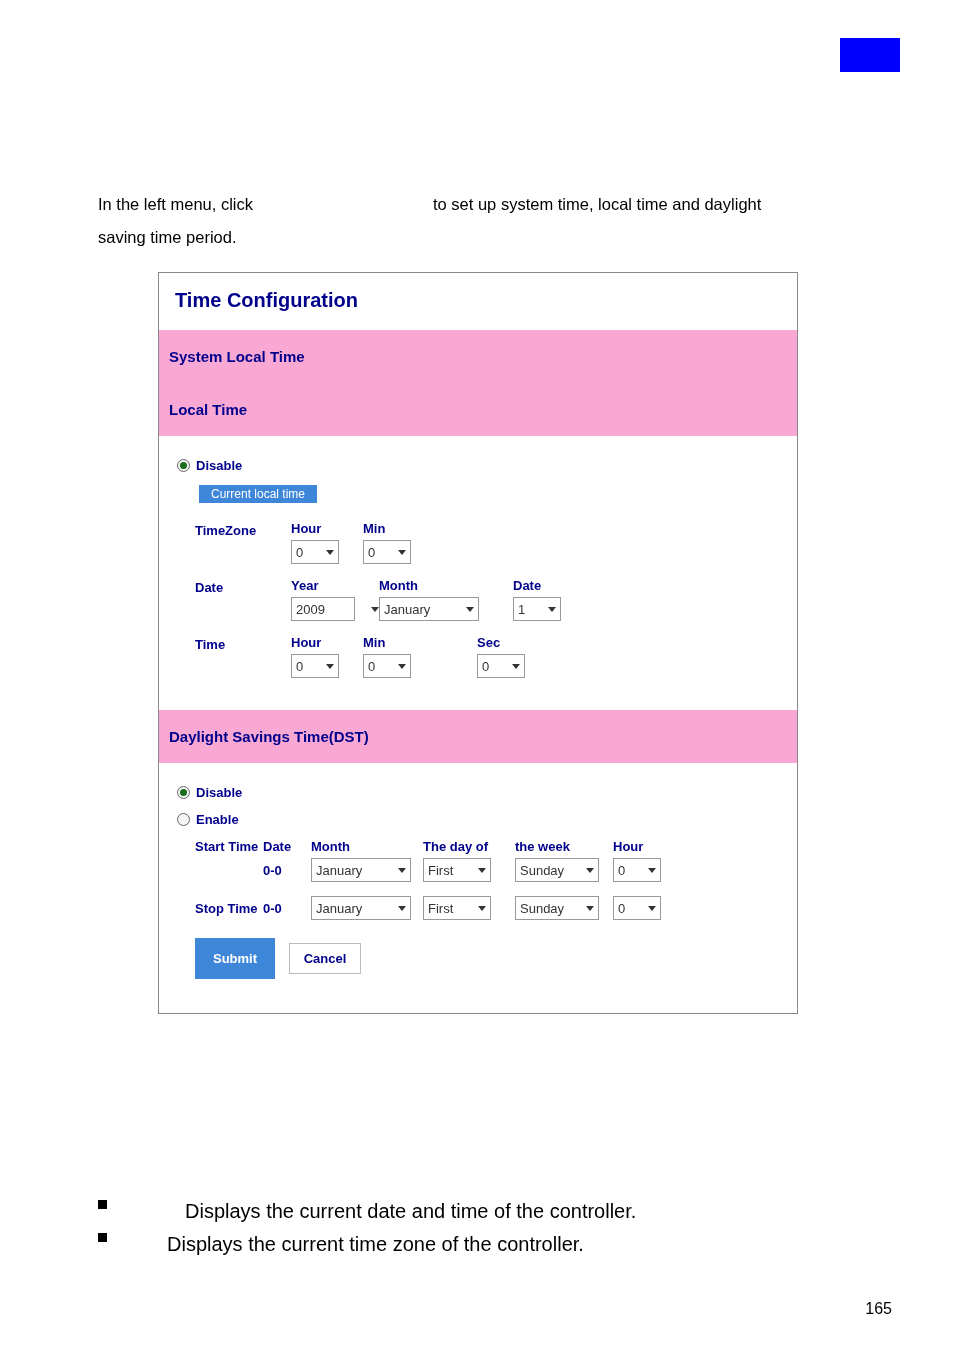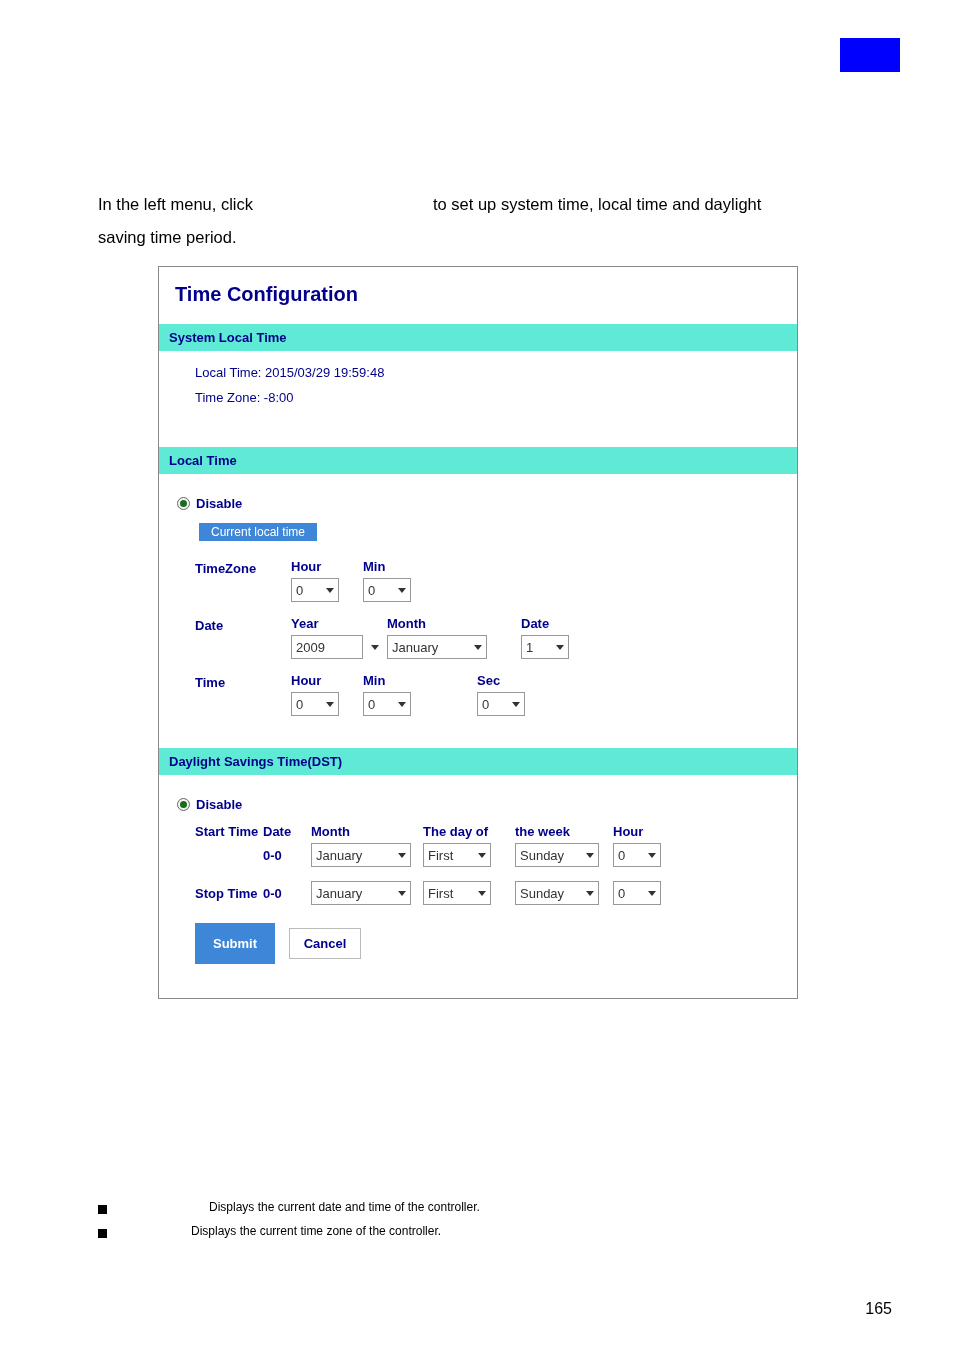--- a/index.html
+++ b/index.html
@@ -24,37 +24,37 @@
     left: 98px;
     right: 60px;
     font-size: 16.5px;
     color: #000;
     line-height: 2;
   }
   .intro-line1 { display: flex; text-align: center; }
   .intro-line1 .gap { width: 180px; display: inline-block; }
   .panel {
     position: absolute;
-    top: 266px;
+    top: 272px;
     left: 158px;
     width: 640px;
     border: 1px solid #888;
   }
   .panel-title {
     font-size: 20px;
     font-weight: bold;
     color: #00008b;
     padding: 16px 16px 18px 16px;
   }
   .section-header {
-    background: #5eead4;
-    color: #00008b;
-    font-weight: bold;
-    font-size: 13px;
-    padding: 6px 10px;
+    background: #f9a8d4;
+    color: #00008b;
+    font-weight: bold;
+    font-size: 15px;
+    padding: 18px 10px;
   }
   .section-body {
     padding: 14px 18px 18px 18px;
     font-size: 13px;
   }
   .local-time-line, .timezone-line {
     color: #00008b;
     font-size: 13px;
     margin-bottom: 10px;
     padding-left: 18px;
@@ -123,21 +123,21 @@
     background: #fff;
     padding: 2px 4px;
     display: flex;
     align-items: center;
     justify-content: space-between;
     font-size: 13px;
     color: #333;
     height: 24px;
   }
   .select-box.w40 { width: 48px; }
-  .select-box.w60 { width: 72px; gap: 40px; }
+  .select-box.w60 { width: 64px; gap: 40px; }
   .select-box.w90 { width: 100px; }
   .select-box.w70 { width: 68px; }
   .caret {
     margin-left: 6px;
   }
   .caret svg { display: block; }
   .dst-label {
     width: 86px;
     color: #00008b;
     font-weight: bold;
@@ -186,24 +186,23 @@
     padding: 4px 12px 16px 12px;
   }
   .bullets {
     position: absolute;
     top: 1200px;
     left: 98px;
     right: 60px;
   }
   .bullet-row {
     display: flex;
-    align-items: flex-end;
+    align-items: flex-start;
     margin-bottom: 10px;
-    font-size: 12px;
-    gap: 24px;
+    font-size: 20px;
   }
   .sq {
     width: 9px; height: 9px;
     background: #000;
     margin-right: 78px;
   }
   .page-num {
     position: absolute;
     bottom: 32px;
     right: 62px;
@@ -221,25 +220,20 @@
     <span class="gap"></span>
     <span>to set up system time, local time and daylight</span>
   </div>
   <div>saving time period.</div>
 </div>
 
 <div class="panel">
   <div class="panel-title">Time Configuration</div>
 
   <div class="section-header">System Local Time</div>
-  <div class="section-body">
-    <div class="local-time-line">Local Time: 2015/03/29 19:59:48</div>
-    <div class="timezone-line">Time Zone:  -8:00</div>
-    <div style="height:14px"></div>
-  </div>
 
   <div class="section-header">Local Time</div>
   <div class="section-body">
     <div class="radio-row">
       <span class="radio-outer selected"></span>
       <span>Disable</span>
     </div>
     <button class="btn-current">Current local time</button>
 
     <div class="row">
@@ -341,20 +335,24 @@
         </div>
       </div>
     </div>
   </div>
 
   <div class="section-header">Daylight Savings Time(DST)</div>
   <div class="section-body">
     <div class="radio-row">
       <span class="radio-outer selected"></span>
       <span>Disable</span>
+    </div>
+    <div class="radio-row">
+      <span class="radio-outer"></span>
+      <span>Enable</span>
     </div>
 
     <div class="dst-headers">
       <div class="dst-label">Start Time</div>
       <div class="dst-date hdr">Date</div>
       <div class="hdr" style="width:112px">Month</div>
       <div class="hdr" style="width:92px">The day of</div>
       <div class="hdr" style="width:98px">the week</div>
       <div class="hdr">Hour</div>
     </div>

